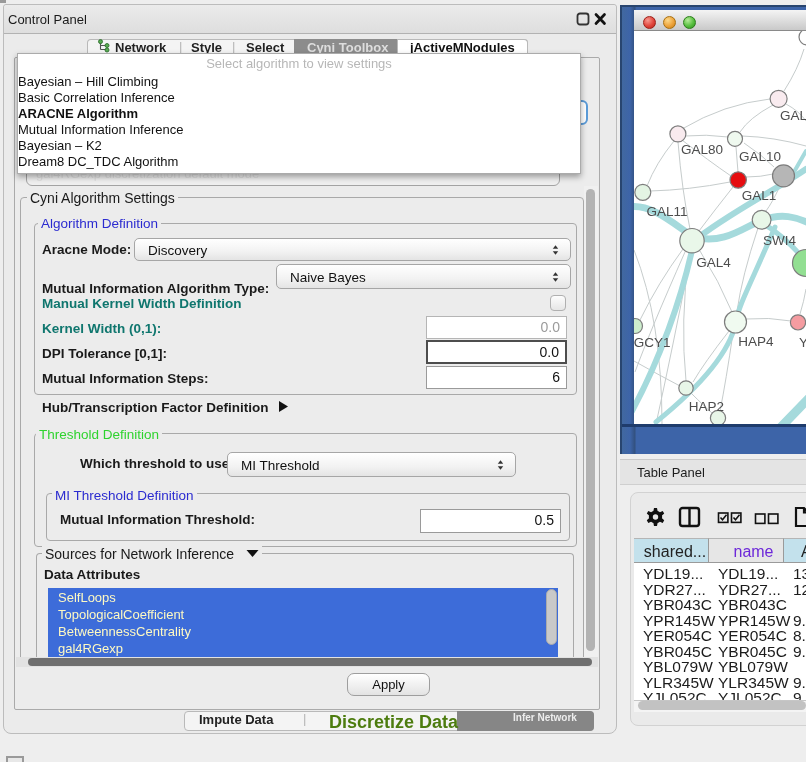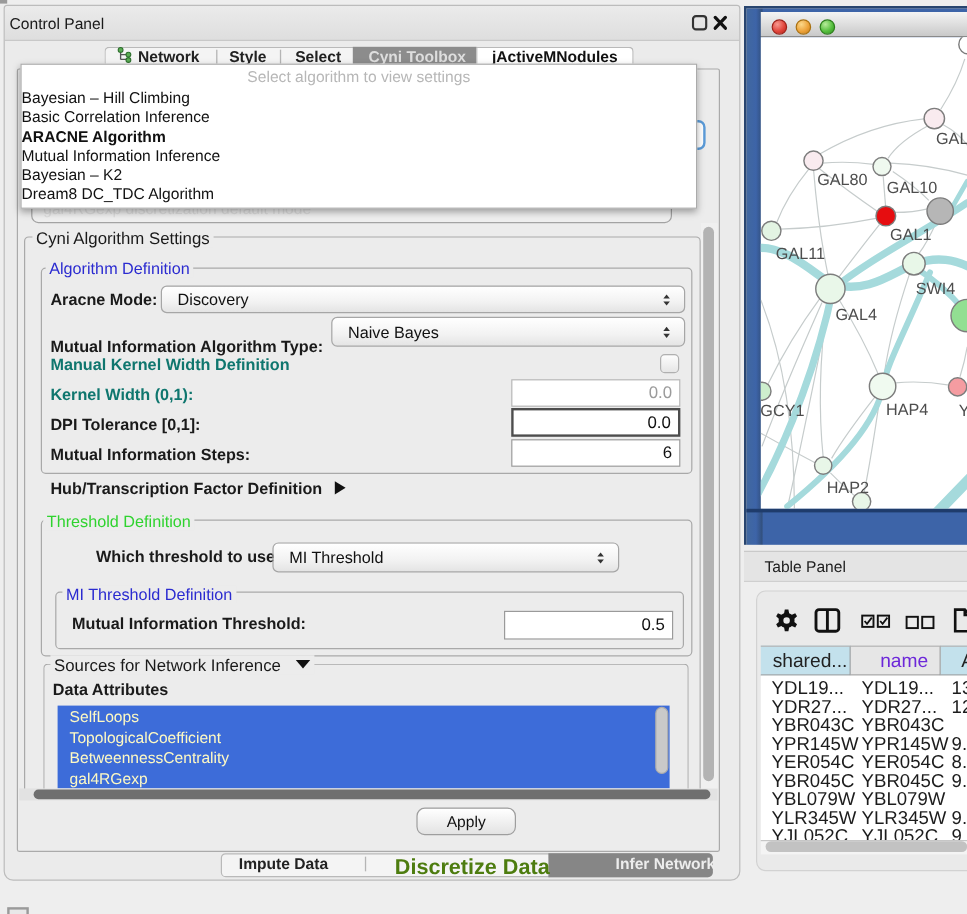--- a/index.html
+++ b/index.html
@@ -121,21 +121,21 @@
 <div class="abs" style="left:584px;top:186px;width:14px;height:471px;background:#f0f0f0;"></div>
 <div class="abs" style="left:586px;top:189px;width:9px;height:462px;background:#b3b3b3;border-radius:5px;"></div>
 
 <div class="abs" style="left:347px;top:673px;width:83px;height:23px;border:1px solid #9e9e9e;border-radius:7px;background:linear-gradient(#ffffff,#e3e3e3);box-sizing:border-box;text-align:center;line-height:21px;font-size:13px;color:#111;">Apply</div>
 
 <div class="abs" style="left:184px;top:711px;width:410px;height:20px;background:#f4f4f4;border:1px solid #b9b9b9;border-radius:4px;box-sizing:border-box;"></div>
 <div class="abs" style="left:457px;top:711px;width:137px;height:20px;background:#868686;border-radius:0 4px 4px 0;"></div>
 <div class="abs" style="left:199px;top:712px;font-size:13px;font-weight:bold;color:#222;">Impute Data</div>
 <div class="abs" style="left:303px;top:711px;color:#b5b5b5;font-size:13px;">|</div>
 <div class="abs" style="left:317px;top:712px;font-size:18px;font-weight:bold;color:#4d7c0f;margin-left:12px;">Discretize Data</div>
-<div class="abs" style="left:473px;top:712px;font-size:13px;font-weight:bold;color:#ededed;padding-left:40px;">Infer Network</div>
+<div class="abs" style="left:473px;top:712px;font-size:10px;font-weight:bold;color:#ededed;padding-left:40px;">Infer Network</div>
 
 <div class="abs" style="left:6px;top:756px;width:18px;height:14px;border:2px solid #9a9a9a;background:#e8e8e8;box-sizing:border-box;"></div>
 
 <div class="abs" style="left:17px;top:53px;width:564px;height:121px;background:#ffffff;border:1px solid #ababab;box-shadow:0 3px 6px rgba(0,0,0,0.35);box-sizing:border-box;"></div>
 <div class="abs" style="left:17px;top:56px;width:564px;text-align:center;font-size:13px;color:#b7b7b7;">Select algorithm to view settings</div>
 <div class="abs" style="left:18px;top:74px;font-size:13px;color:#111;line-height:16px;">Bayesian – Hill Climbing<br>Basic Correlation Inference<br><span class="b">ARACNE Algorithm</span><br>Mutual Information Inference<br>Bayesian – K2<br>Dream8 DC_TDC Algorithm</div>
 
 <div class="abs" style="left:620px;top:5px;width:186px;height:449px;background:#3d64a8;background:linear-gradient(90deg,#41689f 0px,#3d64a8 8px,#32507e 13px,#3d64a8 14px);border-top:2px solid #28456f;border-left:2px solid #28456f;box-sizing:border-box;"></div>
 <div class="abs" style="left:634px;top:10px;width:172px;height:21px;background:linear-gradient(#f4f4f4,#c9c9c9);border-bottom:1px solid #8a8a8a;box-sizing:border-box;"></div>
 <div class="abs" style="left:643px;top:16px;width:11px;height:11px;border-radius:50%;background:radial-gradient(circle at 35% 30%,#f79990,#e1463c 55%,#b02419);border:0.5px solid #9d2018;"></div>

